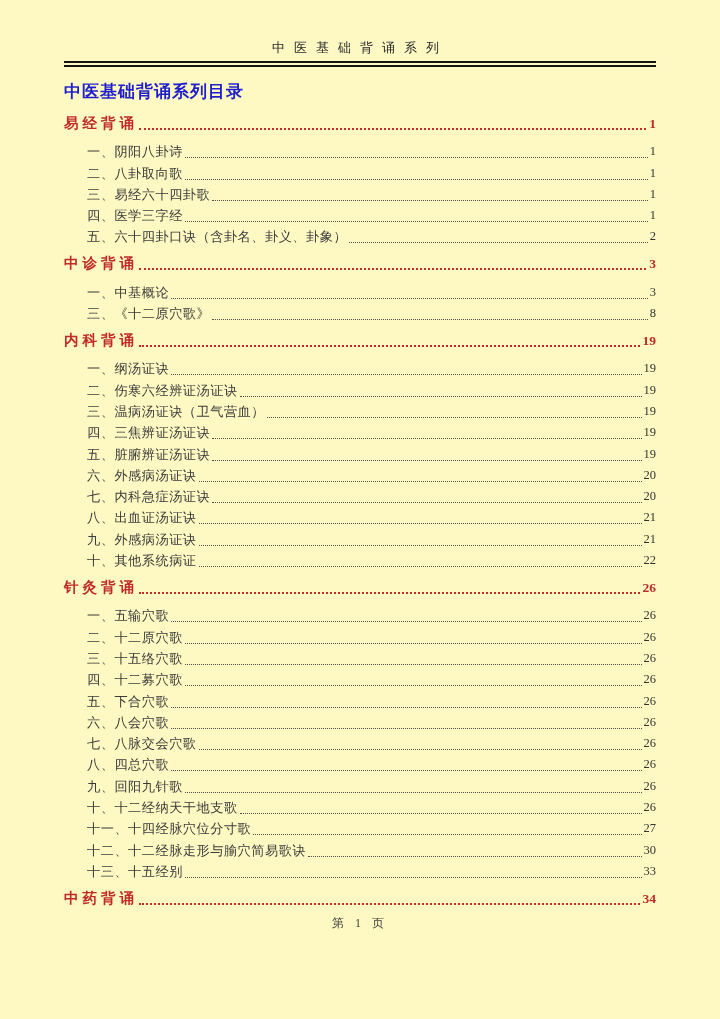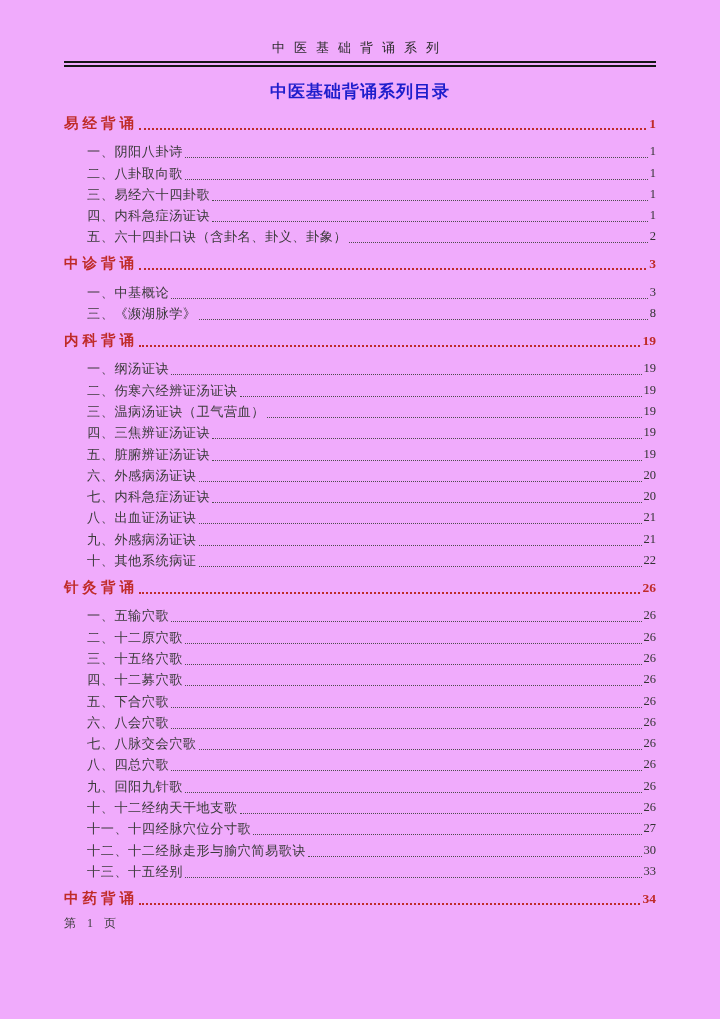--- a/index.html
+++ b/index.html
@@ -5,21 +5,21 @@
   html, body {
     margin: 0;
     padding: 0;
     background: #ffffff;
   }
   .page {
     position: relative;
     width: 720px;
     height: 1019px;
     margin: 0 auto;
-    background: #f0abfc;
+    background: #fef9c3;
     box-sizing: border-box;
     padding: 40px 64px 0 64px;
     font-family: "Liberation Sans", sans-serif;
     color: var(--body, #3a3a3a);
     overflow: hidden;
   }
   .header-text {
     text-align: center;
     font-family: "Liberation Serif", serif;
     font-size: 13px;
@@ -29,21 +29,20 @@
     white-space: nowrap;
   }
   .double-rule {
     margin-top: 5px;
     height: 2px;
     border-top: 2px solid #161616;
     border-bottom: 2px solid #161616;
   }
   .doc-title {
     margin: 13px 0 9px 0;
-    text-align: center;
     font-size: 17px;
     line-height: 24px;
     font-weight: bold;
     letter-spacing: 1px;
     color: var(--blue, #1e1ecc);
   }
   .sec-row {
     display: flex;
     align-items: flex-end;
     margin: 7px 0 6px 0;
@@ -87,20 +86,21 @@
     border-bottom: 1.7px dotted #4d4d4d;
   }
   .item-row .pg {
     font-family: "Liberation Serif", serif;
     font-size: 12.5px;
     color: #333333;
     white-space: nowrap;
   }
   .footer {
     margin-top: 5px;
+    text-align: center;
     font-family: "Liberation Serif", serif;
     font-size: 12px;
     letter-spacing: 4px;
     color: #3d3d3d;
   }
 </style>
 </head>
 <body>
 
 <div class="page">
@@ -126,41 +126,41 @@
         <span class="item-label">二、八卦取向歌</span>
         <span class="dots"></span>
         <span class="pg">1</span>
       </div>
       <div class="item-row">
         <span class="item-label">三、易经六十四卦歌</span>
         <span class="dots"></span>
         <span class="pg">1</span>
       </div>
       <div class="item-row">
-        <span class="item-label">四、内科急症汤证诀</span>
+        <span class="item-label">四、医学三字经</span>
         <span class="dots"></span>
         <span class="pg">1</span>
       </div>
       <div class="item-row">
         <span class="item-label">五、六十四卦口诀（含卦名、卦义、卦象）</span>
         <span class="dots"></span>
         <span class="pg">2</span>
       </div>
       <div class="sec-row">
         <span class="sec-title">中诊背诵</span>
         <span class="dots"></span>
         <span class="pg">3</span>
       </div>
       <div class="item-row">
         <span class="item-label">一、中基概论</span>
         <span class="dots"></span>
         <span class="pg">3</span>
       </div>
       <div class="item-row">
-        <span class="item-label">三、《濒湖脉学》</span>
+        <span class="item-label">三、《十二原穴歌》</span>
         <span class="dots"></span>
         <span class="pg">8</span>
       </div>
       <div class="sec-row">
         <span class="sec-title">内科背诵</span>
         <span class="dots"></span>
         <span class="pg">19</span>
       </div>
       <div class="item-row">
         <span class="item-label">一、纲汤证诀</span>

